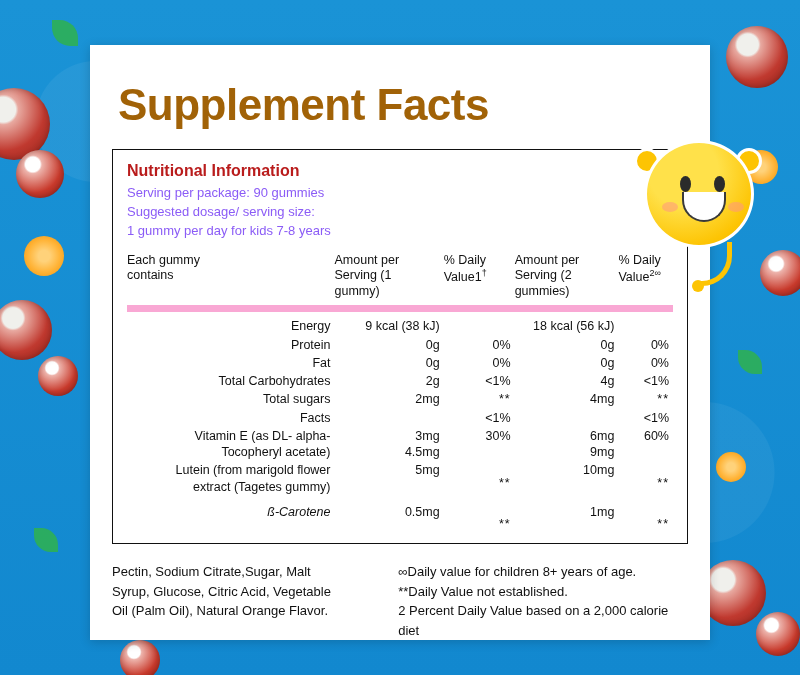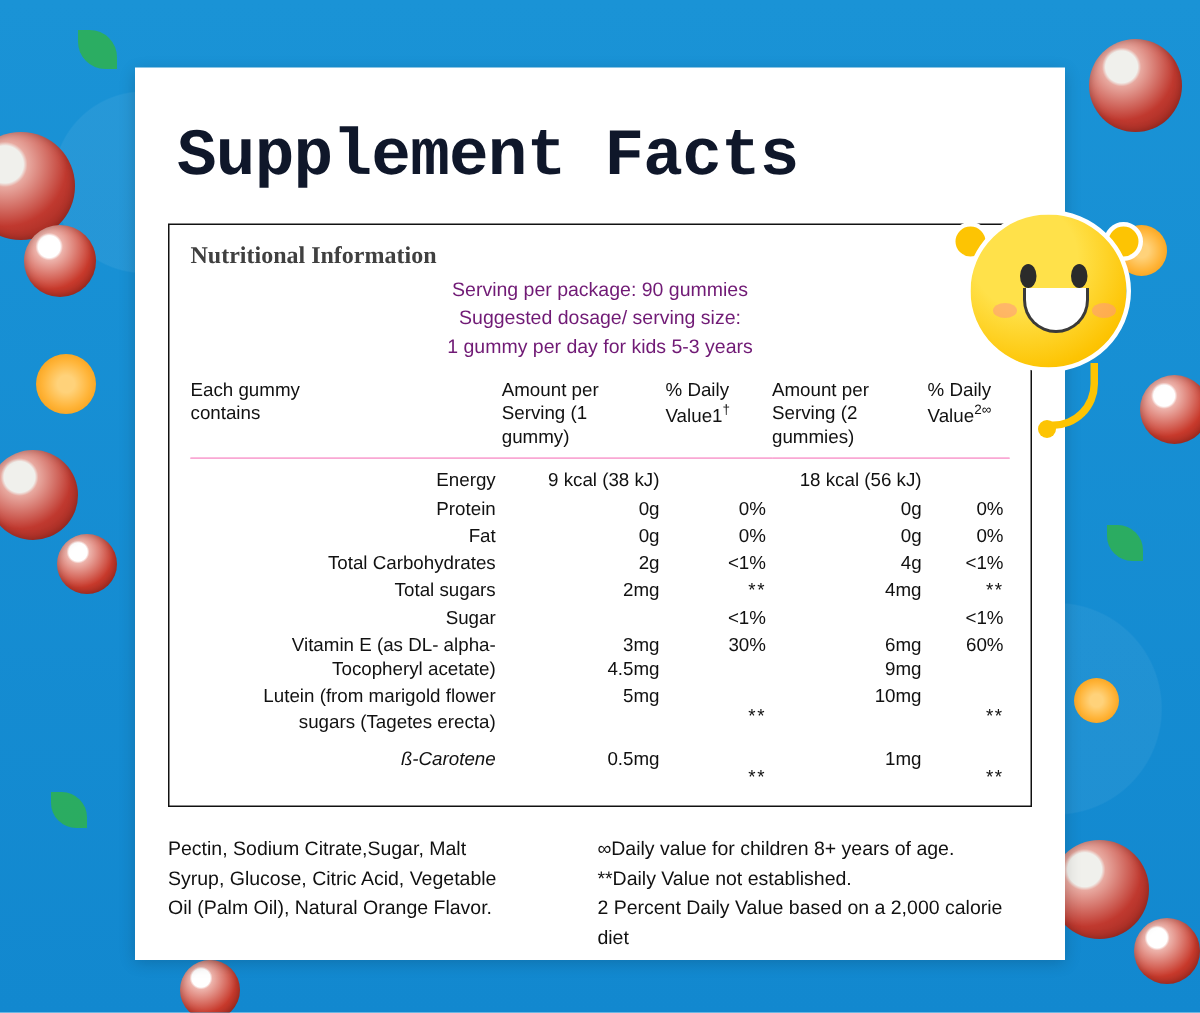--- a/index.html
+++ b/index.html
@@ -46,64 +46,61 @@
     position: absolute;
     left: 90px;
     top: 45px;
     width: 620px;
     height: 595px;
     background: #ffffff;
     box-shadow: 0 2px 10px rgba(0,0,0,0.18);
   }
 
   #title {
-    color: #0f172a;
+    color: #a16207;
     font-size: 44px;
     font-weight: bold;
     letter-spacing: -0.5px;
     padding: 38px 0 0 28px;
     line-height: 1;
-    font-family: Liberation Mono, monospace;
   }
 
   #panel {
     margin: 22px 22px 0 22px;
     border: 1px solid #111;
     padding: 12px 14px 10px 14px;
   }
 
   #nutri-heading {
     font-size: 16px;
     font-weight: bold;
-    color: #404040;
+    color: #b91c1c;
     margin-bottom: 4px;
-    font-family: Liberation Serif, serif;
   }
   .info-line {
     font-size: 13px;
-    color: #701a75;
+    color: #8b5cf6;
     line-height: 1.45;
-    text-align: center;
   }
 
   table.facts {
     width: 100%;
     border-collapse: collapse;
     margin-top: 10px;
     font-size: 12.5px;
     color: #111;
   }
   table.facts th {
     font-weight: normal;
     text-align: left;
     vertical-align: top;
     padding: 2px 4px 6px 0;
     line-height: 1.25;
   }
-  table.facts thead tr { border-bottom: 1px solid #f9a8d4; }
+  table.facts thead tr { border-bottom: 7px solid #f9a8d4; }
   table.facts tbody tr:first-child td { padding-top: 6px; }
   table.facts td {
     vertical-align: top;
     padding: 1px 4px 1px 0;
     line-height: 1.3;
     text-align: right;
   }
   .col-name { width: 38%; }
   .col-amt1 { width: 20%; }
   .col-dv1  { width: 13%; }
@@ -223,21 +220,21 @@
 
 <div id="card">
 
   <div id="title">Supplement Facts</div>
 
   <div id="panel">
     <div id="nutri-heading">Nutritional Information</div>
 
     <div class="info-line">Serving per package: 90 gummies</div>
     <div class="info-line">Suggested dosage/ serving size:</div>
-    <div class="info-line">1 gummy per day for kids 5-3 years</div>
+    <div class="info-line">1 gummy per day for kids 7-8 years</div>
 
     <table class="facts">
       <thead>
         <tr>
           <th class="col-name">
             <span>Each gummy</span><br>
             <span>contains</span>
           </th>
           <th class="col-amt1">
             <span>Amount per</span><br>
@@ -287,21 +284,21 @@
           <td>&lt;1%</td>
         </tr>
         <tr>
           <td>Total sugars</td>
           <td>2mg</td>
           <td class="stars">**</td>
           <td>4mg</td>
           <td class="stars">**</td>
         </tr>
         <tr>
-          <td>Sugar</td>
+          <td>Facts</td>
           <td></td>
           <td>&lt;1%</td>
           <td></td>
           <td>&lt;1%</td>
         </tr>
         <tr>
           <td>
             <span>Vitamin E (as DL- alpha-</span><br>
             <span>Tocopheryl acetate)</span>
           </td>
@@ -312,21 +309,21 @@
           <td>30%</td>
           <td>
             <span>6mg</span><br>
             <span>9mg</span>
           </td>
           <td>60%</td>
         </tr>
         <tr>
           <td>
             <span>Lutein (from marigold flower</span><br>
-            <span>sugars (Tagetes erecta)</span>
+            <span>extract (Tagetes gummy)</span>
           </td>
           <td>5mg</td>
           <td class="stars" style="padding-top:14px;">**</td>
           <td>10mg</td>
           <td class="stars" style="padding-top:14px;">**</td>
         </tr>
         <tr>
           <td style="padding-top:8px;font-style:italic;">ß-Carotene</td>
           <td style="padding-top:8px;">0.5mg</td>
           <td class="stars" style="padding-top:20px;">**</td>

